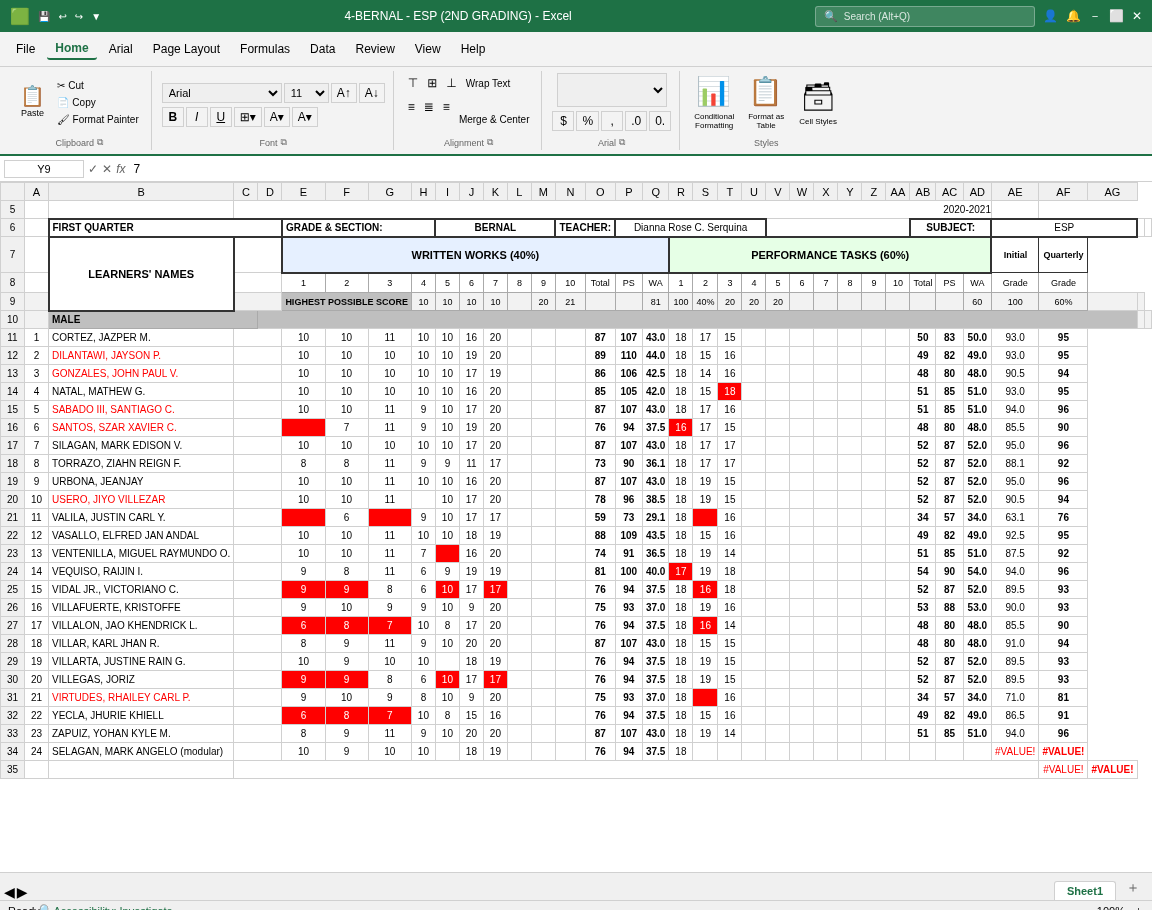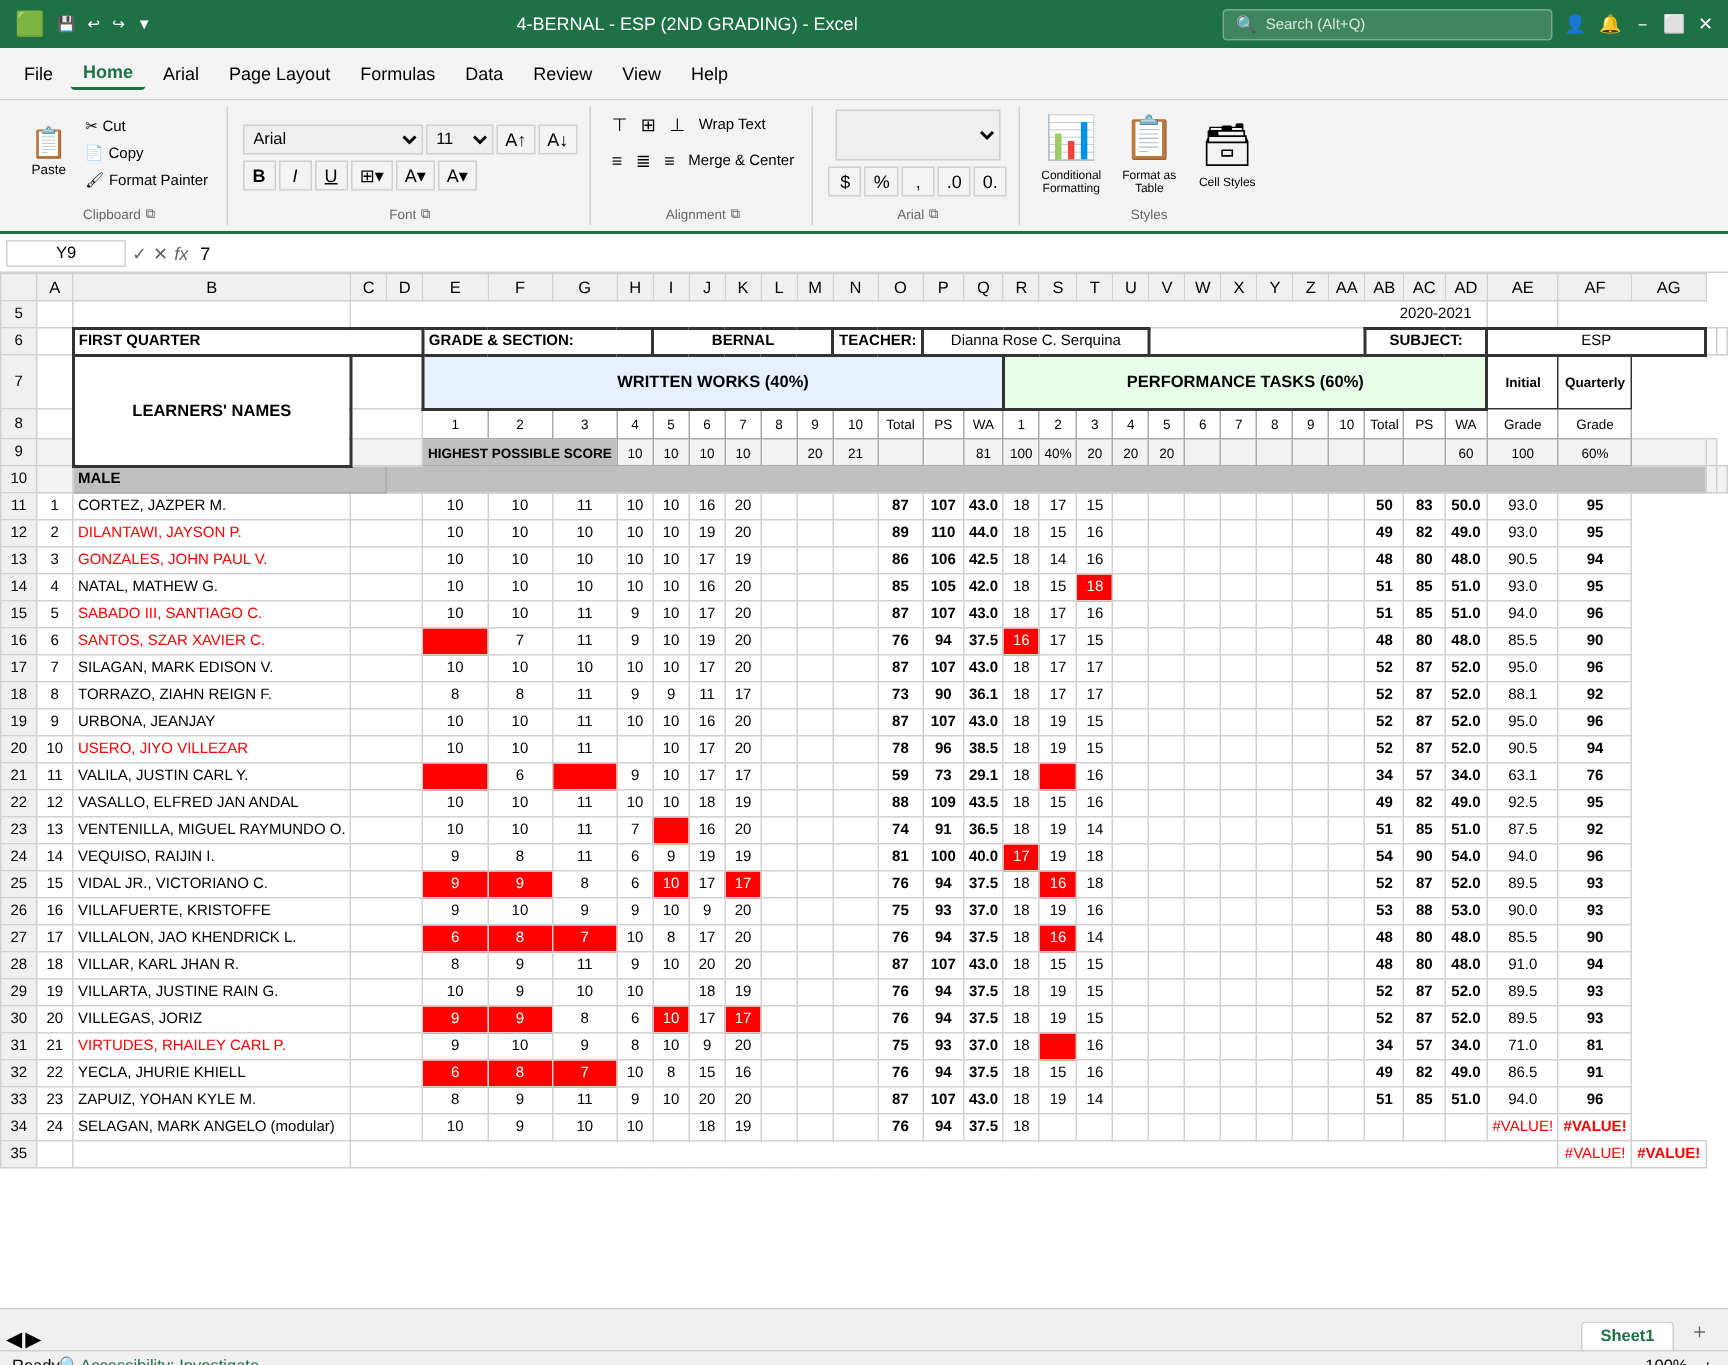--- a/index.html
+++ b/index.html
@@ -368,21 +368,21 @@
       <div class="align-row">
         <button class="align-btn">⊤</button>
         <button class="align-btn">⊞</button>
         <button class="align-btn">⊥</button>
         <button class="align-btn" style="font-size:10px;">Wrap Text</button>
       </div>
       <div class="align-row">
         <button class="align-btn">≡</button>
         <button class="align-btn">≣</button>
         <button class="align-btn">≡</button>
-        <button class="align-btn" style="font-size:10px;">Merge &amp; Center</button>
+        <button class="align-btn" style="font-size:10px;margin-top:12px;">Merge &amp; Center</button>
       </div>
     </div>
     <div class="ribbon-group-label">
       <span>Alignment</span>
       <span style="cursor:pointer;">⧉</span>
     </div>
   </div>
 
   <div class="ribbon-group">
     <div class="ribbon-group-content" style="flex-direction:column;">
@@ -507,21 +507,21 @@
         <th class="col-header">AF</th>
         <th class="col-header">AG</th>
       </tr>
     </thead>
     <tbody>
 
       <tr>
         <td class="row-header">5</td>
         <td></td>
         <td></td>
-        <td colspan="28" style="text-align:right;padding-right:10px;">2020-2021</td>
+        <td colspan="28" style="text-align:right;padding-right:0;">2020-2021</td>
         <td></td>
       </tr>
 
       <tr>
         <td class="row-header">6</td>
         <td></td>
         <td colspan="3" class="cell-bold" style="border:2px solid #333;">FIRST QUARTER</td>
         <td colspan="4" class="cell-bold" style="border:2px solid #333;">GRADE &amp; SECTION:</td>
         <td colspan="5" class="cell-bold cell-center" style="border:2px solid #333;">BERNAL</td>
         <td colspan="2" class="cell-bold" style="border:2px solid #333;">TEACHER:</td>

